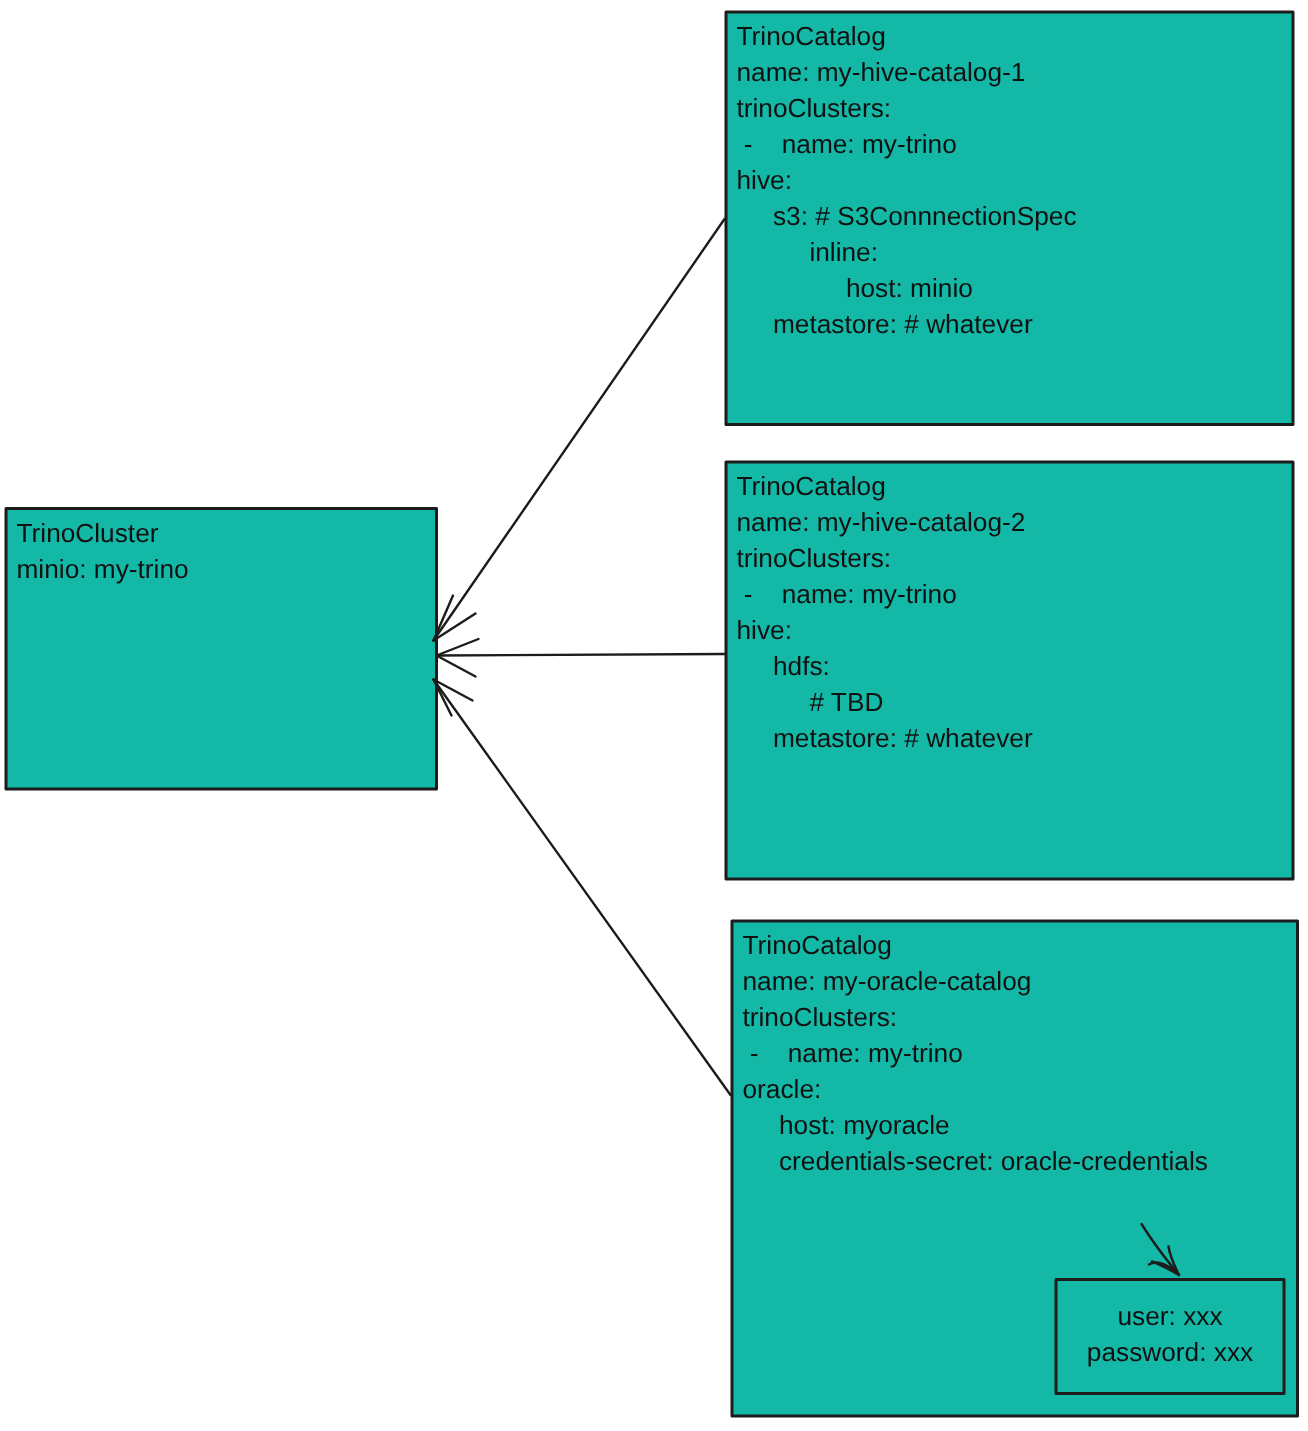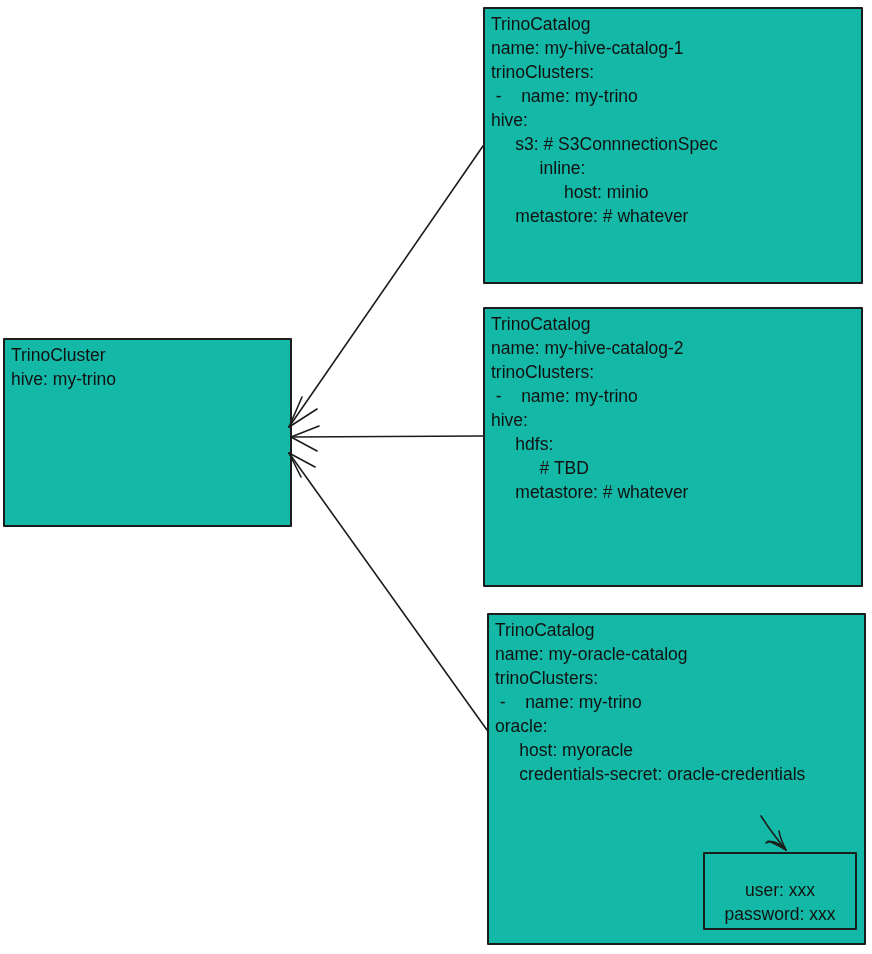--- a/index.html
+++ b/index.html
@@ -31,21 +31,21 @@
   }
   #box-cluster   { left: 3px;   top: 338px; width: 289px; height: 189px; }
   #box-catalog1  { left: 483px; top: 7px;   width: 380px; height: 277px; }
   #box-catalog2  { left: 483px; top: 307px; width: 380px; height: 280px; }
   #box-catalog3  { left: 487px; top: 613px; width: 379px; height: 332px; }
   #box-secret    { left: 703px; top: 852px; width: 154px; height: 78px; }
   #box-secret .content {
     padding: 0;
     text-align: center;
     white-space: pre;
-    margin-top: 24px;
+    margin-top: 11px;
   }
   #edge-layer {
     position: absolute;
     left: 0;
     top: 0;
     pointer-events: none;
   }
   #edge-layer path, #edge-layer line {
     stroke: #1c1c1c;
     stroke-width: 1.6;
@@ -53,21 +53,21 @@
     stroke-linecap: round;
   }
 </style>
 </head>
 <body>
 
 <div id="stage">
 
   <div class="node" id="box-cluster">
     <div class="content">TrinoCluster
-hive: my-trino</div>
+minio: my-trino</div>
   </div>
 
   <div class="node" id="box-catalog1">
     <div class="content">TrinoCatalog
 name: my-hive-catalog-1
 trinoClusters:
  -    name: my-trino
 hive:
      s3: # S3ConnnectionSpec
           inline:

